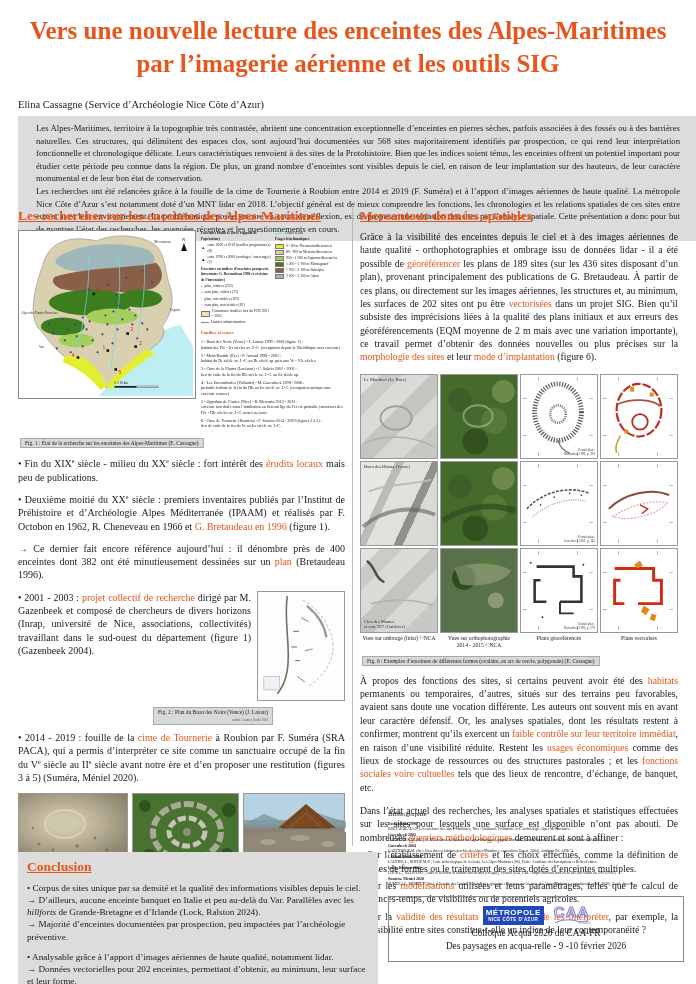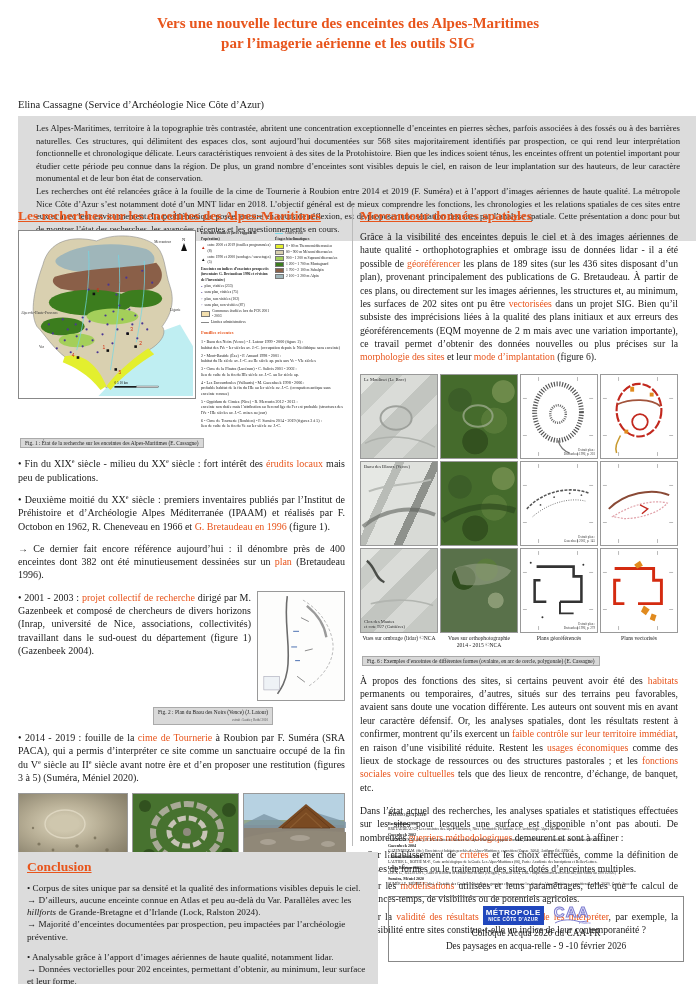--- a/index.html
+++ b/index.html
@@ -2,21 +2,21 @@
 <html><head>
 <meta charset="utf-8">
 <style>
   html,body{margin:0;padding:0;background:#fff;}
   .page{position:relative;width:696px;height:984px;background:#fff;overflow:hidden;
         font-family:"Liberation Serif","DejaVu Serif",serif;color:#1a1a1a;}
   .hl{color:#e8551c;}
   .it{font-style:italic;}
   sup,.sup{font-size:.62em;vertical-align:super;line-height:0;}
   .title{position:absolute;left:0;top:14px;width:100%;margin:0;text-align:center;
-         font-size:15px;line-height:1.32;font-weight:600;color:#e8551c;}
+         font-size:25px;line-height:1.32;font-weight:600;color:#e8551c;}
   .author{position:absolute;left:18px;top:99px;font-size:10.5px;}
   .abstract{position:absolute;left:18px;top:116px;width:644px;background:#dcdcdc;
             padding:6px 18px;font-size:8.7px;line-height:1.45;text-align:justify;}
   .abstract p{margin:0;}
   .divider{position:absolute;left:352px;top:206px;width:1px;height:640px;background:#bbb;}
   .sec{margin:0 0 6px 0;font-size:13.5px;font-weight:600;color:#e8551c;text-decoration:underline;}
   .col-left{position:absolute;left:18px;top:208px;width:327px;}
   .col-right{position:absolute;left:360px;top:208px;width:318px;}
 
   
@@ -501,21 +501,21 @@
     <p class="rpar"><span>À propos des fonctions des sites, si certains peuvent avoir été des </span><span class="hl">habitats</span><span> permanents ou temporaires, d’autres, situés sur des terrains peu favorables, avaient sans doute une vocation différente. Les auteurs ont souvent mis en avant leur caractère défensif. Or, les analyses spatiales, dont les résultats restent à confirmer, montrent qu’ils exercent un </span><span class="hl">faible contrôle sur leur territoire immédiat</span><span>, en raison d’une visibilité réduite. Restent les </span><span class="hl">usages économiques</span><span> comme des lieux de stockage de ressources ou des structures pastorales ; et les </span><span class="hl">fonctions sociales voire cultuelles</span><span> tels que des lieux de rencontre, d’échange, de banquet, etc.</span></p>
     <p class="rpar tight"><span>Dans l’état actuel des recherches, les analyses spatiales et statistiques effectuées sur les sites pour lesquels une surface est disponible n’ont pas abouti. De nombreuses </span><span class="hl">guerriers méthodologiques</span><span> demeurent et sont à affiner :</span></p>
     <p class="rpar tight"><span>• Sur l’établissement de </span><span class="hl">critères</span><span> et les choix effectués, comme la définition de classes de formes ou le traitement des sites dotés d’enceintes multiples.</span></p>
     <p class="rpar tight"><span>• Sur les </span><span class="hl">modélisations</span><span> utilisées et leurs paramétrages, telles que le calcul de distances-temps, de visibilités ou de potentiels agricoles.</span></p>
     <p class="rpar tight"><span>• Sur la </span><span class="hl">validité des résultats et la manière de les interpréter</span><span>, par exemple, la covisibilité entre sites constitue-t-elle un indice de leur contemporanéité ?</span></p>
   </div>
 
   <div class="conclusion">
     <h2 class="sec">Conclusion</h2>
     <p style="white-space:pre-line"><span>• Corpus de sites unique par sa densité et la qualité des informations visibles depuis le ciel.
-</span><span>→ D’ailleurs, aucune enceinte connue en Atlas et peu au-delà du Var. Parallèles avec les </span><span class="it">hillforts</span><span> de Grande-Bretagne et d’Irlande (Lock, Ralston 2024).
+</span><span>→ D’ailleurs, aucune enceinte banquet en Italie et peu au-delà du Var. Parallèles avec les </span><span class="it">hillforts</span><span> de Grande-Bretagne et d’Irlande (Lock, Ralston 2024).
 → Majorité d’enceintes documentées par prospection, peu impactées par l’archéologie préventive.</span></p>
     <p style="white-space:pre-line"><span>• Analysable grâce à l’apport d’images aériennes de haute qualité, notamment lidar.
 → Données vectorielles pour 202 enceintes, permettant d’obtenir, au minimum, leur surface et leur forme.
 → Mise à jour de l’inventaire des enceintes dans un SIG.</span></p>
 
   </div>
 
   <div class="biblio">
     <div class="bib-h">Bibliographie</div>
     <div class="bib-e"><b>Bretaudeau 1996</b><br><span>BRETAUDEAU G., Les enceintes des Alpes-Maritimes, Nice : Institut de Préhistoire et d’Archéologie Alpes Méditerranée.</span></div>

